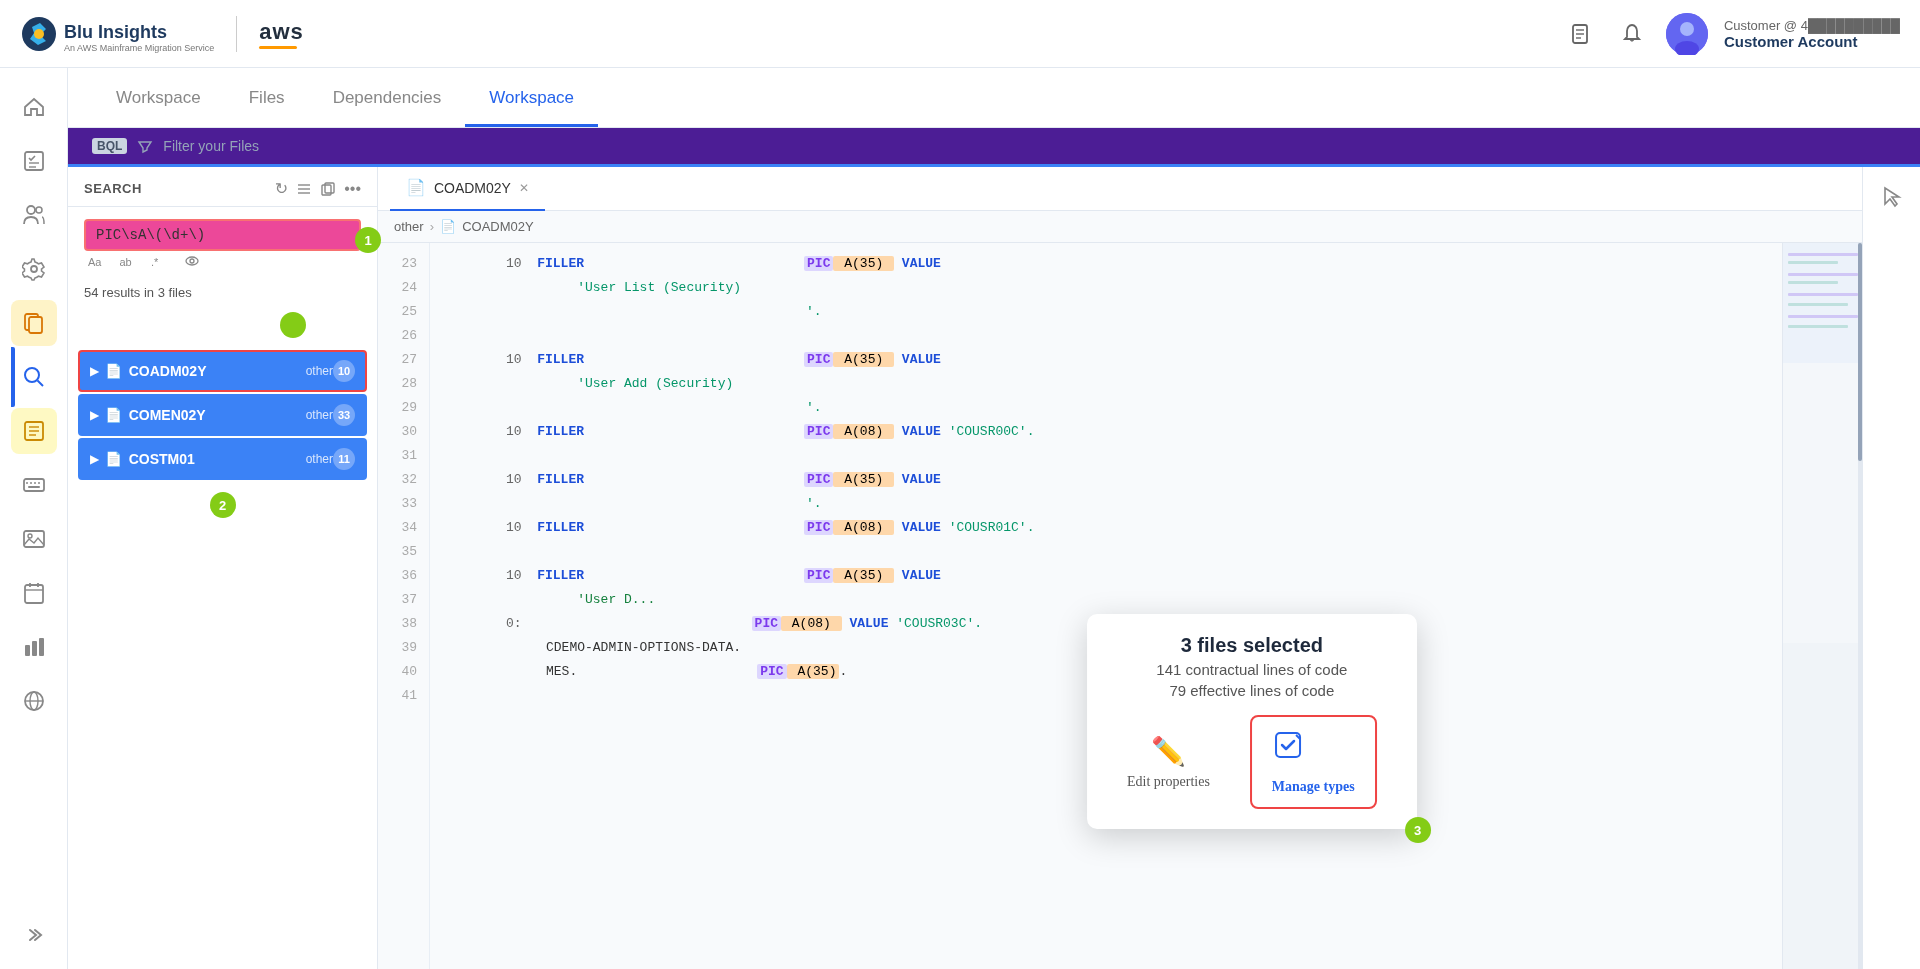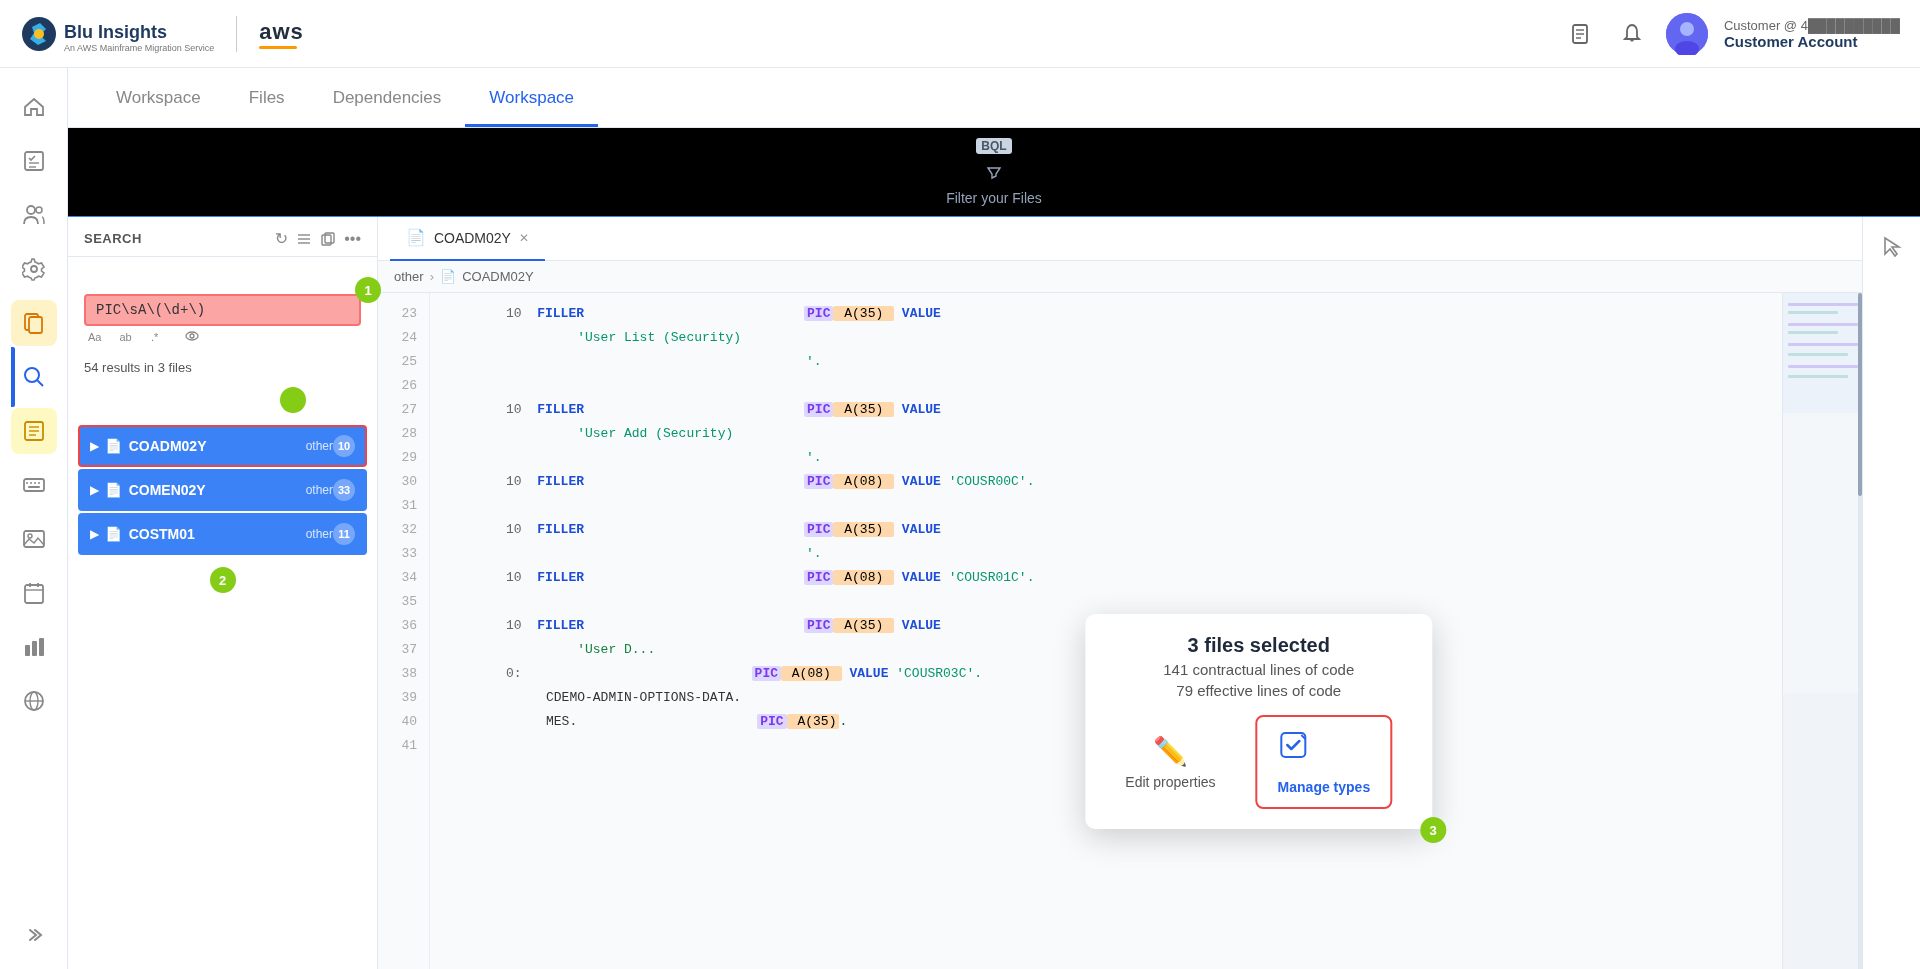--- a/index.html
+++ b/index.html
@@ -145,27 +145,26 @@
       font-weight: 400;
     }
     .tab-item.active {
       color: #2563eb;
       border-bottom-color: #2563eb;
       font-weight: 400;
     }
 
     
     .filter-bar {
-      background: #000000;
+      background: #4c1d95;
       padding: 10px 24px;
       display: flex;
       align-items: center;
       gap: 10px;
-      border-bottom: 1px solid #3b82f6;
-      flex-direction: column;
+      border-bottom: 3px solid #3b82f6;
     }
     .filter-tag {
       font-size: 12px;
       color: #475569;
       font-weight: 700;
       text-transform: uppercase;
       background: #cbd5e1;
       border-radius: 3px;
       padding: 1px 5px;
     }
@@ -207,24 +206,23 @@
       letter-spacing: 0.5px;
     }
     .search-box-area {
       padding: 12px 16px 8px;
       position: relative;
     }
     .search-input-wrapper {
       border: 2px solid #f87171;
       border-radius: 4px;
       padding: 6px 10px;
-      background: #fca5a5;
-      display: flex;
-      align-items: center;
-      margin-top: 25px;
+      background: #ec4899;
+      display: flex;
+      align-items: center;
     }
     .search-input {
       border: none;
       outline: none;
       font-size: 14px;
       color: #333;
       font-family: 'Courier New', monospace;
       width: 100%;
       background: transparent;
     }
@@ -443,20 +441,21 @@
       gap: 6px;
       cursor: pointer;
     }
     .popup-action-icon {
       font-size: 28px;
       color: #888;
     }
     .popup-action-label {
       font-size: 14px;
       color: #555;
+      font-family: Liberation Serif, serif;
     }
     .popup-action.primary .popup-action-label { color: #2563eb; font-weight: 600; }
     .popup-action-btn {
       border: 2px solid #ef4444;
       border-radius: 8px;
       padding: 12px 20px;
       display: flex;
       flex-direction: column;
       align-items: flex-start;
       gap: 18px;

